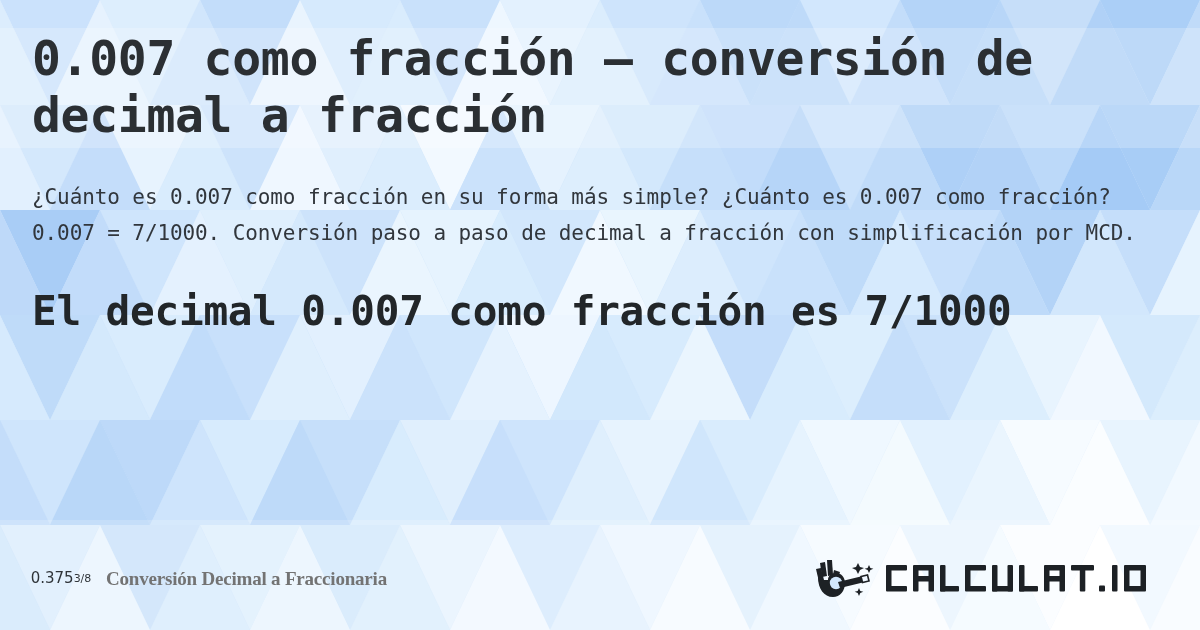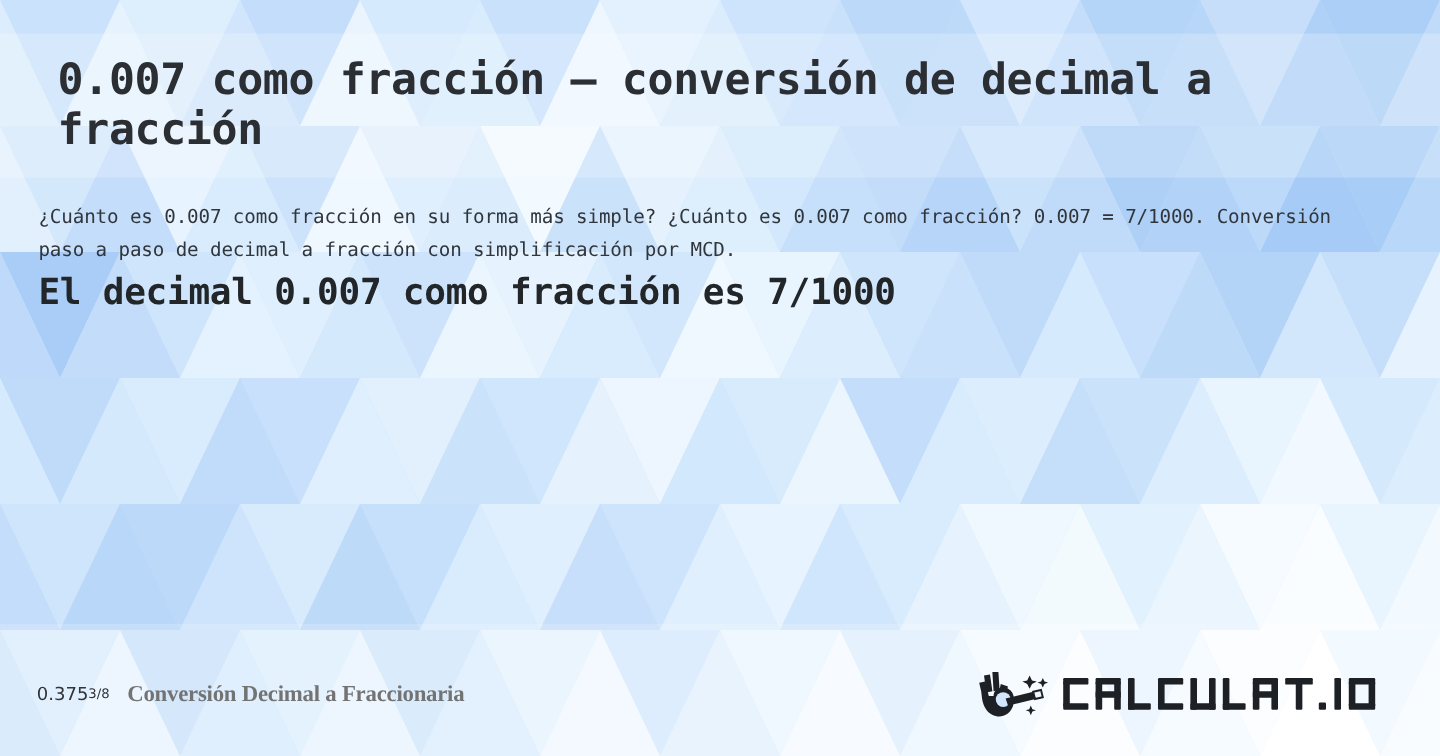--- a/index.html
+++ b/index.html
@@ -32,44 +32,44 @@
 
   
   #content {
     position: absolute;
     inset: 0;
     padding: 30px 32px 0 32px;
     box-sizing: border-box;
   }
 
   #page-title {
-    margin: 16px;
+    margin: 0;
     font-family: "DejaVu Sans Mono", monospace;
-    font-size: 36px;
+    font-size: 48px;
     line-height: 1.18;
     font-weight: bold;
     color: #2b2f33;
     letter-spacing: -0.3px;
     max-width: 1080px;
   }
 
   #description {
     margin: 36px 0 0 0;
     font-family: "DejaVu Sans Mono", monospace;
-    font-size: 16px;
+    font-size: 21px;
     line-height: 1.72;
     color: #31363c;
     max-width: 1115px;
     letter-spacing: -0.1px;
   }
 
   #result-line {
-    margin: 4px 0 0 0;
+    margin: 36px 0 0 0;
     font-family: "DejaVu Sans Mono", monospace;
-    font-size: 30px;
+    font-size: 41px;
     font-weight: bold;
     color: #222629;
     letter-spacing: -0.2px;
   }
 
   
   #footer {
     position: absolute;
     left: 0;
     right: 0;

